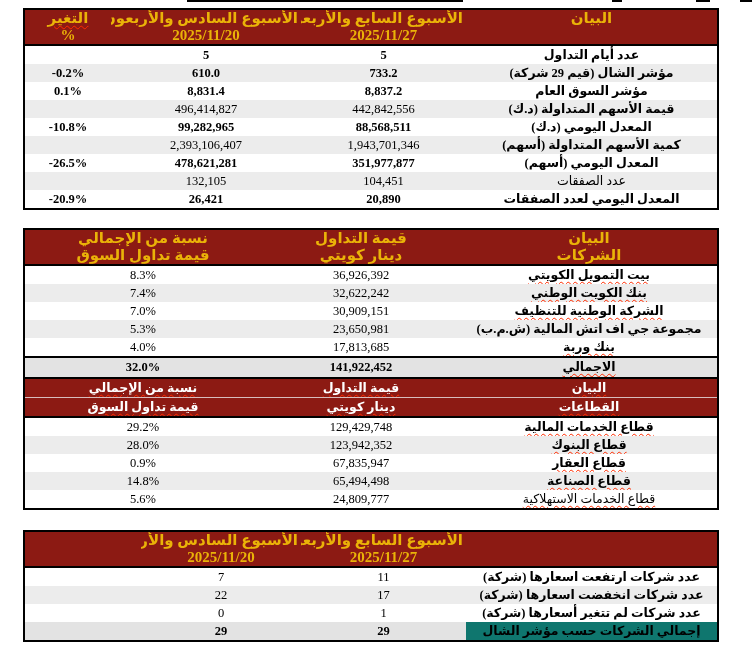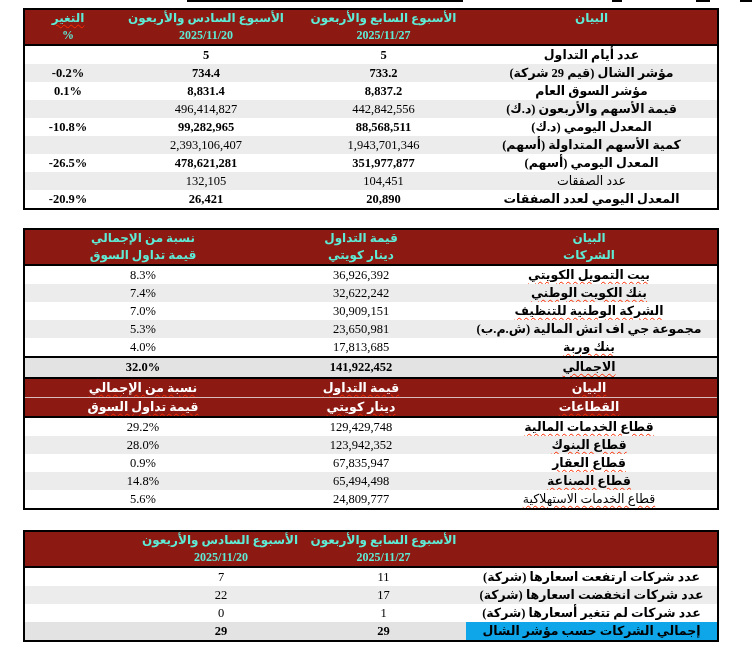--- a/index.html
+++ b/index.html
@@ -10,22 +10,22 @@
   }
   .artifact{position:absolute;top:0;height:2px;background:#000;}
   table.tbl{
     position:absolute;left:23px;width:694px;
     border-collapse:collapse;table-layout:fixed;
     direction:rtl;border:2px solid #000;
     font-size:12.5px;
   }
   .tbl td,.tbl th{padding:0 3px;text-align:center;vertical-align:middle;overflow:hidden;white-space:nowrap;}
   .hdr th{
-    background:#8C1A13;color:#5eead4;font-weight:bold;
-    height:18px;line-height:17px;font-size:12px;
+    background:#8C1A13;color:#eab308;font-weight:bold;
+    height:18px;line-height:17px;font-size:15px;
   }
   .hdr-top th{border-bottom:2px solid #000;}
   tr.row td{height:18px;line-height:18px;}
   tr.stripe td{background:#ECECEC;margin-top:9px;}
   tr.bold td{font-weight:bold;}
   tr.total td{background:#E3E3E3;font-weight:bold;border-top:2px solid #000;height:19px;line-height:19px;}
   .pctcol{border-left:1.5px solid #000;} 
   td.pct{direction:ltr;}
   .sq{
     text-decoration:underline;
@@ -74,31 +74,31 @@
   </tr>
   <tr class="row bold">
     <td>عدد أيام التداول</td>
     <td>5</td>
     <td>5</td>
     <td class="pct pctcol"></td>
   </tr>
   <tr class="row bold stripe">
     <td>مؤشر الشال (قيم 29 شركة)</td>
     <td>733.2</td>
-    <td>734.4</td>
+    <td>610.0</td>
     <td class="pct pctcol">-0.2%</td>
   </tr>
   <tr class="row bold">
     <td>مؤشر السوق العام</td>
     <td>8,837.2</td>
     <td>8,831.4</td>
     <td class="pct pctcol">0.1%</td>
   </tr>
   <tr class="row stripe">
-    <td style="font-weight:bold">قيمة الأسهم والأربعون (د.ك)</td>
+    <td style="font-weight:bold">قيمة الأسهم المتداولة (د.ك)</td>
     <td>442,842,556</td>
     <td>496,414,827</td>
     <td class="pct pctcol"></td>
   </tr>
   <tr class="row bold">
     <td>المعدل اليومي (د.ك)</td>
     <td>88,568,511</td>
     <td>99,282,965</td>
     <td class="pct pctcol">-10.8%</td>
   </tr>
@@ -256,19 +256,19 @@
     <td>22</td>
     <td></td>
   </tr>
   <tr class="row">
     <td style="font-weight:bold">عدد شركات لم تتغير أسعارها (شركة)</td>
     <td>1</td>
     <td>0</td>
     <td></td>
   </tr>
   <tr class="row bold" style="background:#E3E3E3">
-    <td style="background:#0ea5e9">إجمالي الشركات حسب مؤشر الشال</td>
+    <td style="background:#0f766e">إجمالي الشركات حسب مؤشر الشال</td>
     <td style="background:#E3E3E3">29</td>
     <td style="background:#E3E3E3">29</td>
     <td style="background:#E3E3E3"></td>
   </tr>
 </tbody>
   </table>
 
 </body></html>

